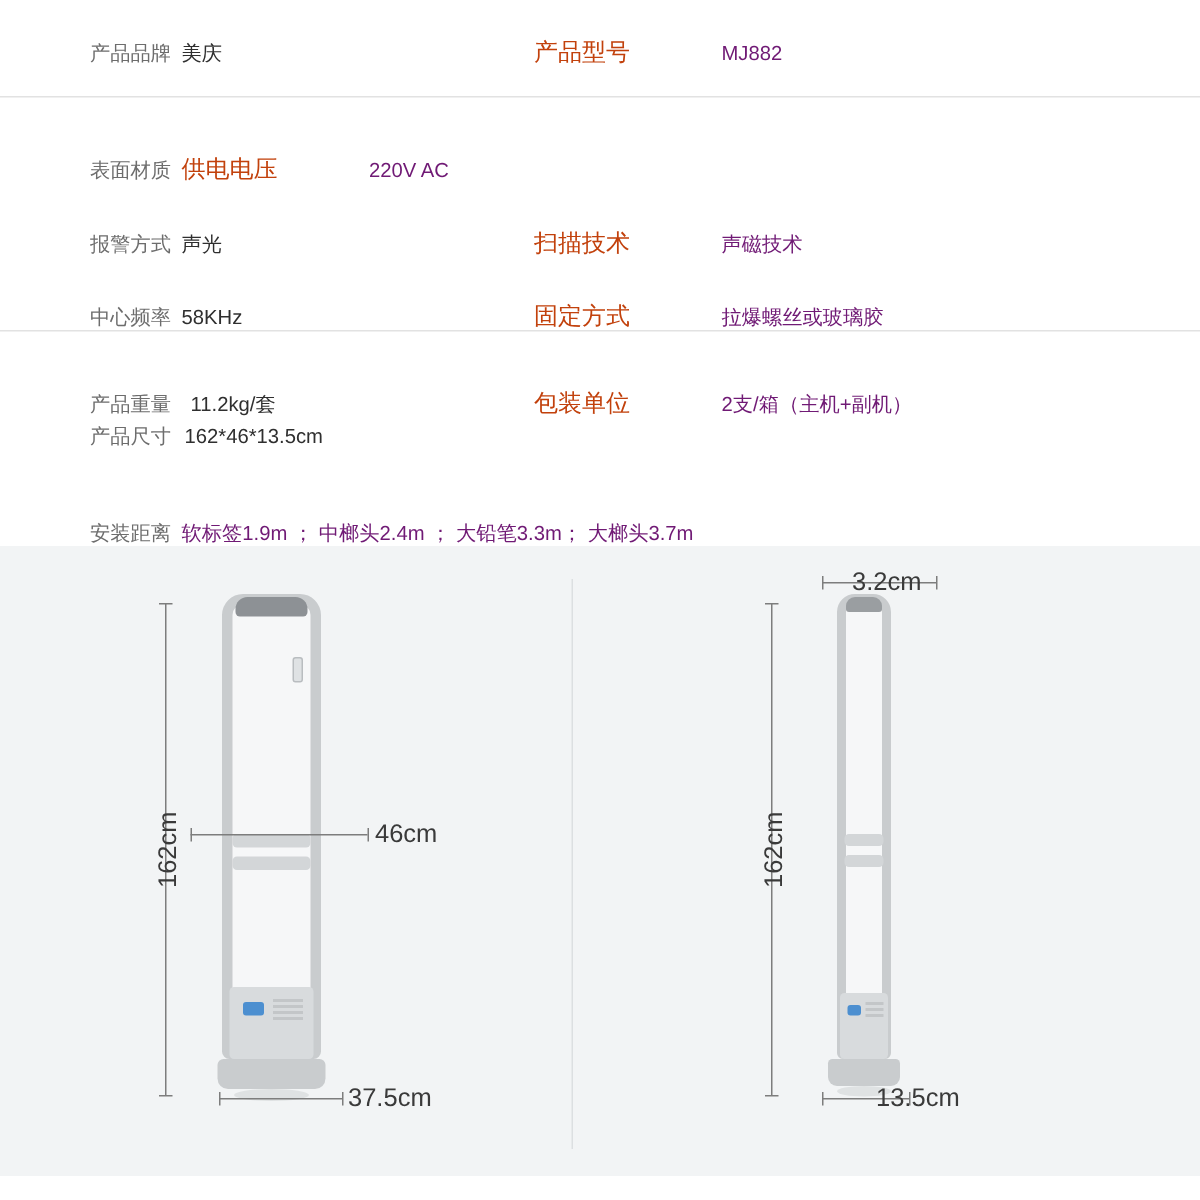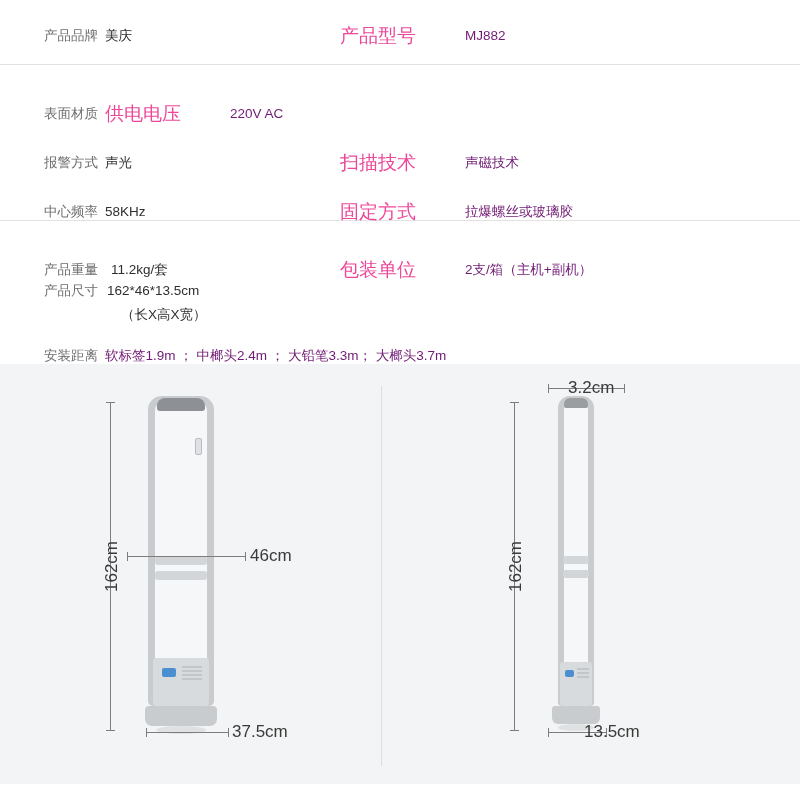--- a/index.html
+++ b/index.html
@@ -33,34 +33,35 @@
     position: relative;
   }
   .cell-label {
     width: 105px;
     padding-left: 44px;
     box-sizing: border-box;
     color: #6d6d6d;
     font-size: 13.5px;
     line-height: 17px;
     white-space: nowrap;
+    margin-left: 16px;
   }
   .cell-value {
     width: 235px;
     box-sizing: border-box;
     color: #2f2f2f;
     font-size: 13.5px;
     line-height: 17px;
     white-space: nowrap;
   }
   .cell-label2 {
     width: 125px;
     box-sizing: border-box;
-    color: #ec4899;
-    font-size: 19px;
+    color: #c2410c;
+    font-size: 16px;
     line-height: 17px;
     white-space: nowrap;
   }
   .cell-value2 {
     color: #701a75;
     font-size: 13.5px;
     line-height: 17px;
     white-space: nowrap;
   }
 
@@ -338,21 +339,20 @@
       <div class="cell-label">产品重量</div>
       <div class="cell-value" style="padding-left:6px">11.2kg/套</div>
       <div class="cell-label2">包装单位</div>
       <div class="cell-value2">2支/箱（主机+副机）</div>
     </div>
 
     <div class="spec-row r-size">
       <div class="cell-label">产品尺寸</div>
       <div style="width:235px;box-sizing:border-box">
         <div class="cell-value" style="width:auto;padding-left:2px">162*46*13.5cm</div>
-        <div class="sub-line" style="padding-top:7px">（长X高X宽）</div>
       </div>
     </div>
 
     <div class="spec-row r-install" style="padding-top:18px">
       <div class="cell-label">安装距离</div>
       <div class="cell-value2">软标签1.9m ； 中榔头2.4m ； 大铅笔3.3m；  大榔头3.7m</div>
     </div>
 
   </div>
 

